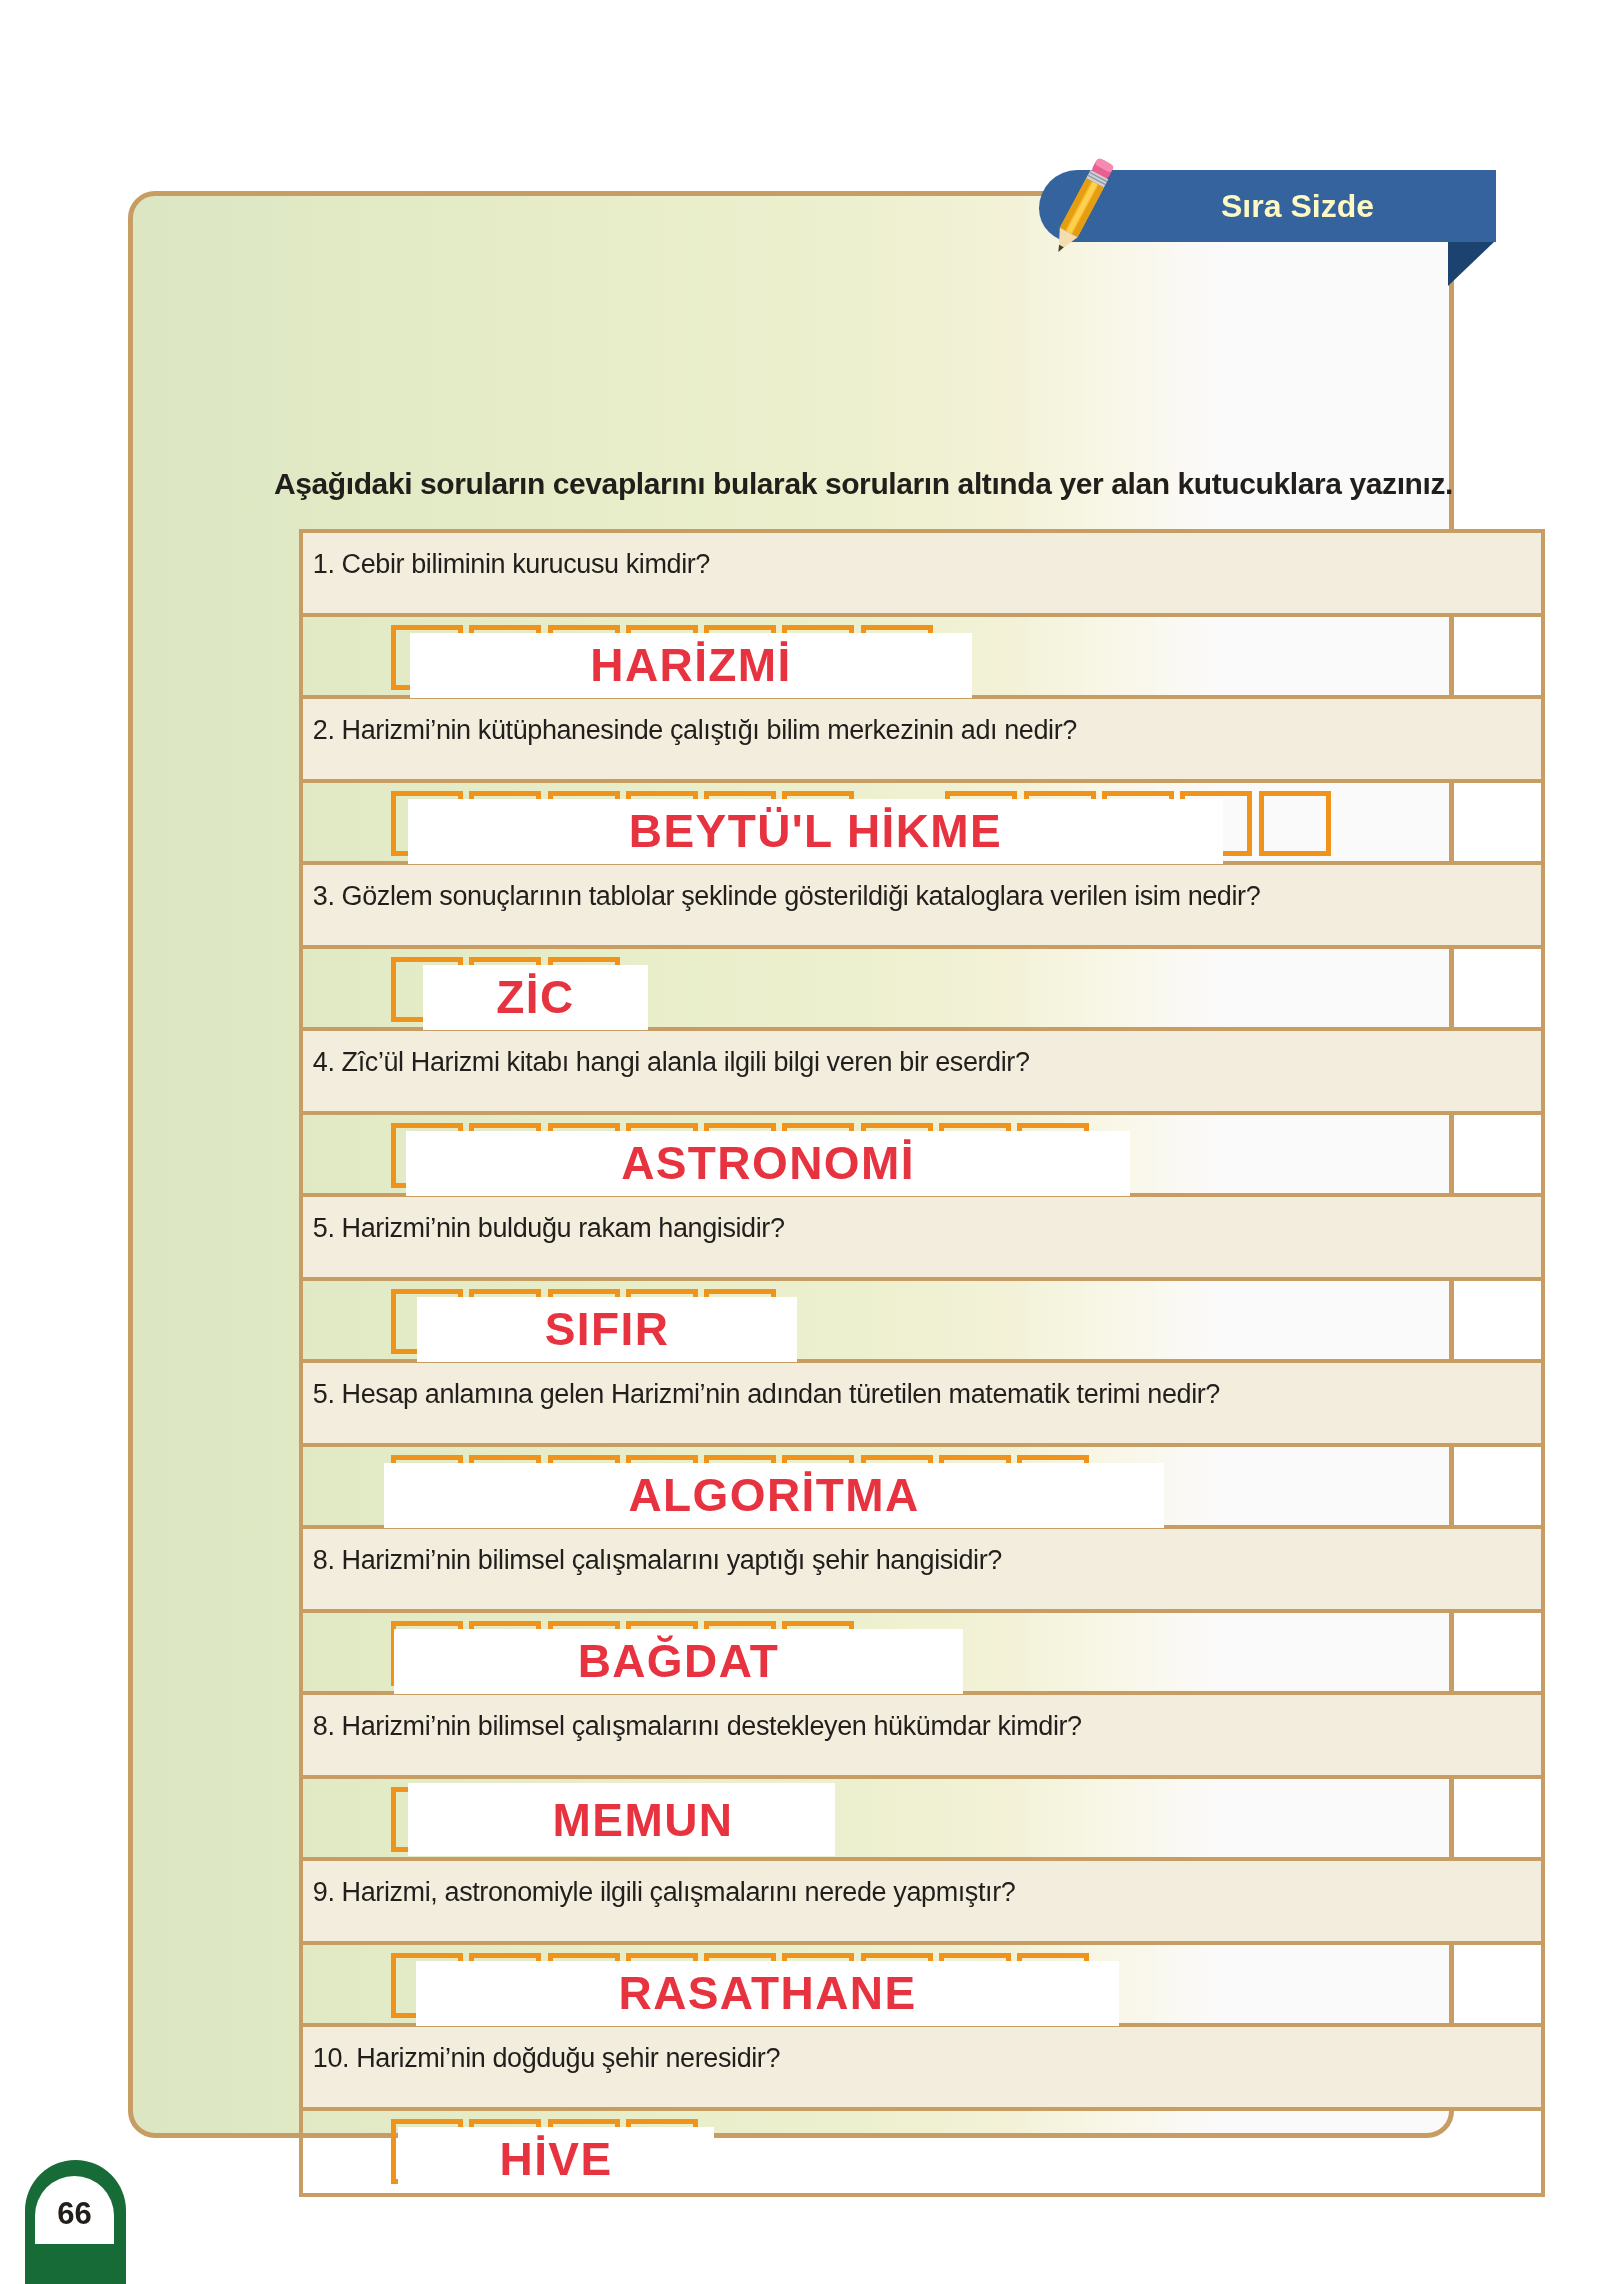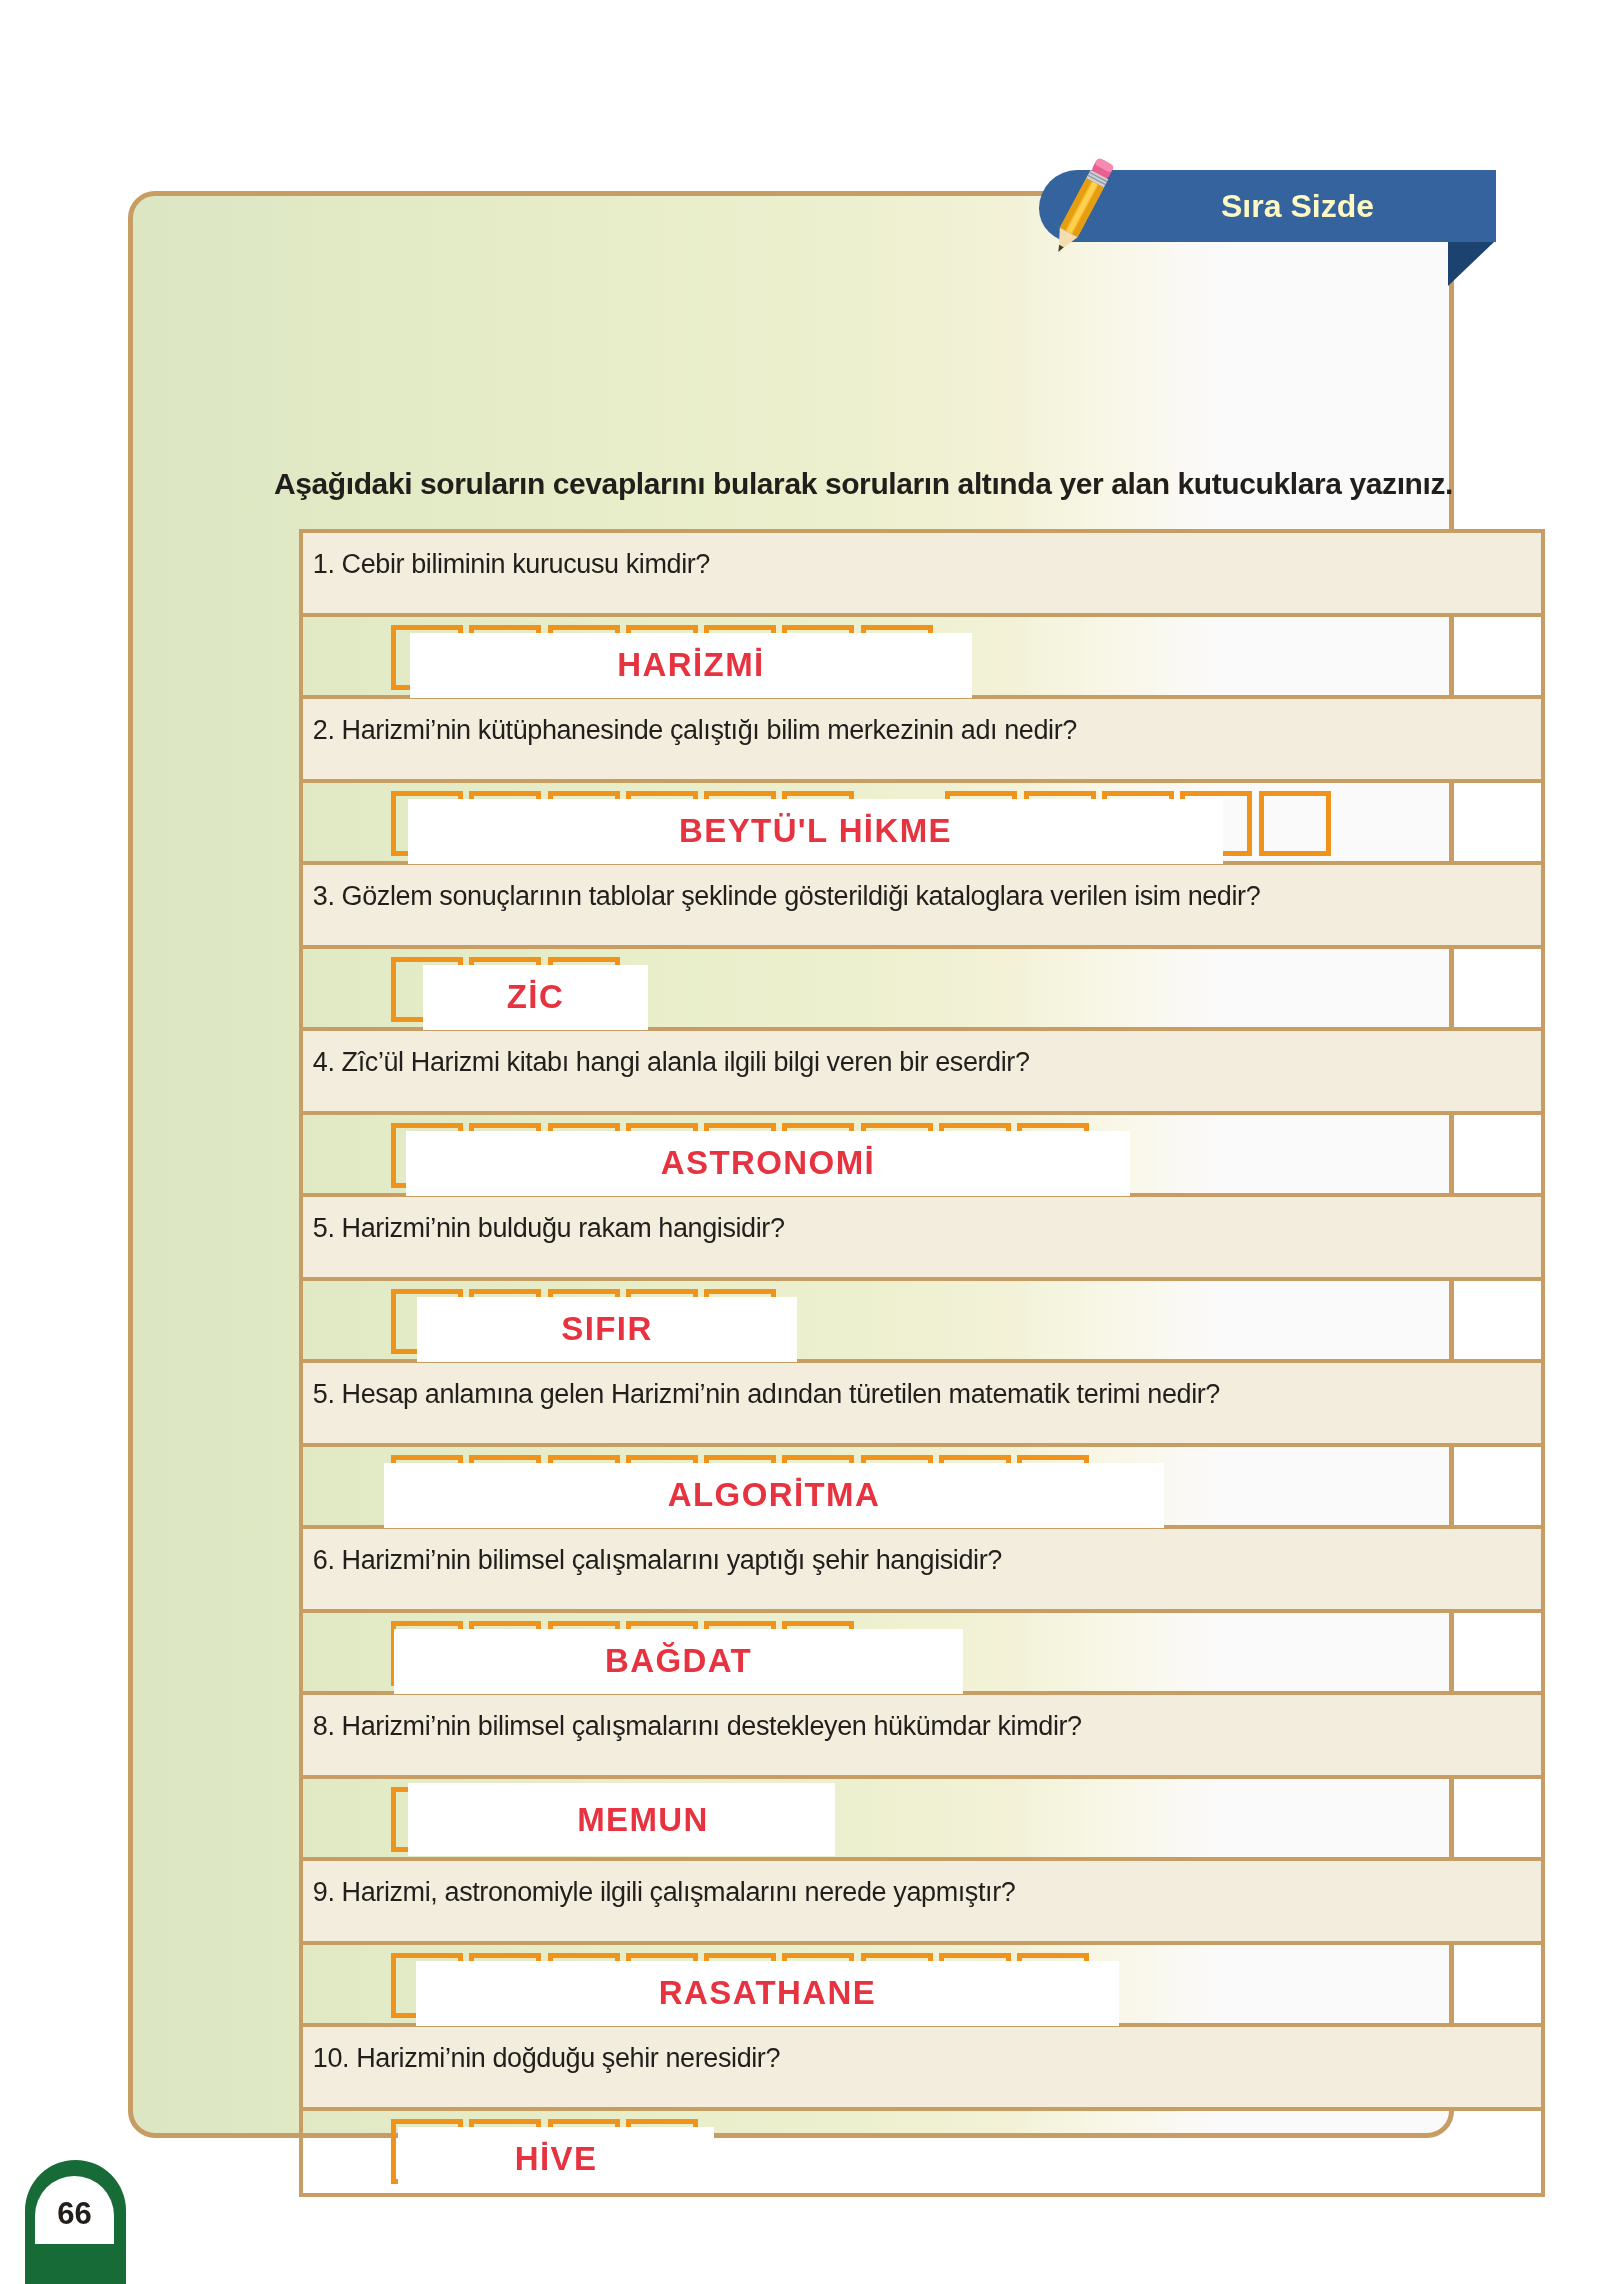--- a/index.html
+++ b/index.html
@@ -33,21 +33,21 @@
     position:relative;background:transparent;
   }
   .a-row:last-child{border-bottom:none;border-radius:31px;}
   .boxes{position:absolute;left:88px;top:8.4px;display:flex;}
   .box-group{display:flex;gap:6.3px;}
   .box-group + .box-group{margin-left:91px;}
   .lbox{width:72px;height:65px;box-sizing:border-box;border:5.6px solid #f0931d;}
   .answer-label{
     position:absolute;top:15.5px;height:65px;background:#ffffff;z-index:2;
     display:flex;align-items:center;justify-content:center;
-    font-size:33px;font-weight:700;color:#e73340;letter-spacing:1.4px;
+    font-size:46px;font-weight:700;color:#e73340;letter-spacing:1.4px;
   }
   
   .banner{
     position:absolute;left:1039px;top:170px;width:457px;height:72px;
     background:#35639e;border-radius:42px 0 0 37px;z-index:3;
   }
   .banner-text{
     position:absolute;left:0;right:0;top:0;bottom:0;
     display:flex;align-items:center;justify-content:center;padding-left:60px;
     color:#fef9c3;font-size:32px;font-weight:700;
@@ -168,21 +168,21 @@
               <div class="lbox"></div>
               <div class="lbox"></div>
               <div class="lbox"></div>
               <div class="lbox"></div>
               <div class="lbox"></div>
               <div class="lbox"></div>
             </div>
           </div>
           <div class="answer-label" style="left: 81px; width: 780px;">ALGORİTMA</div>
         </div>
-        <div class="q-row"><span>6. Harizmi’nin bilimsel çalışmalarını yaptığı şehir hangisidir?</span></div>
+        <div class="q-row"><span>8. Harizmi’nin bilimsel çalışmalarını yaptığı şehir hangisidir?</span></div>
         <div class="a-row">
           <div class="boxes">
             <div class="box-group">
               <div class="lbox"></div>
               <div class="lbox"></div>
               <div class="lbox"></div>
               <div class="lbox"></div>
               <div class="lbox"></div>
               <div class="lbox"></div>
             </div>

